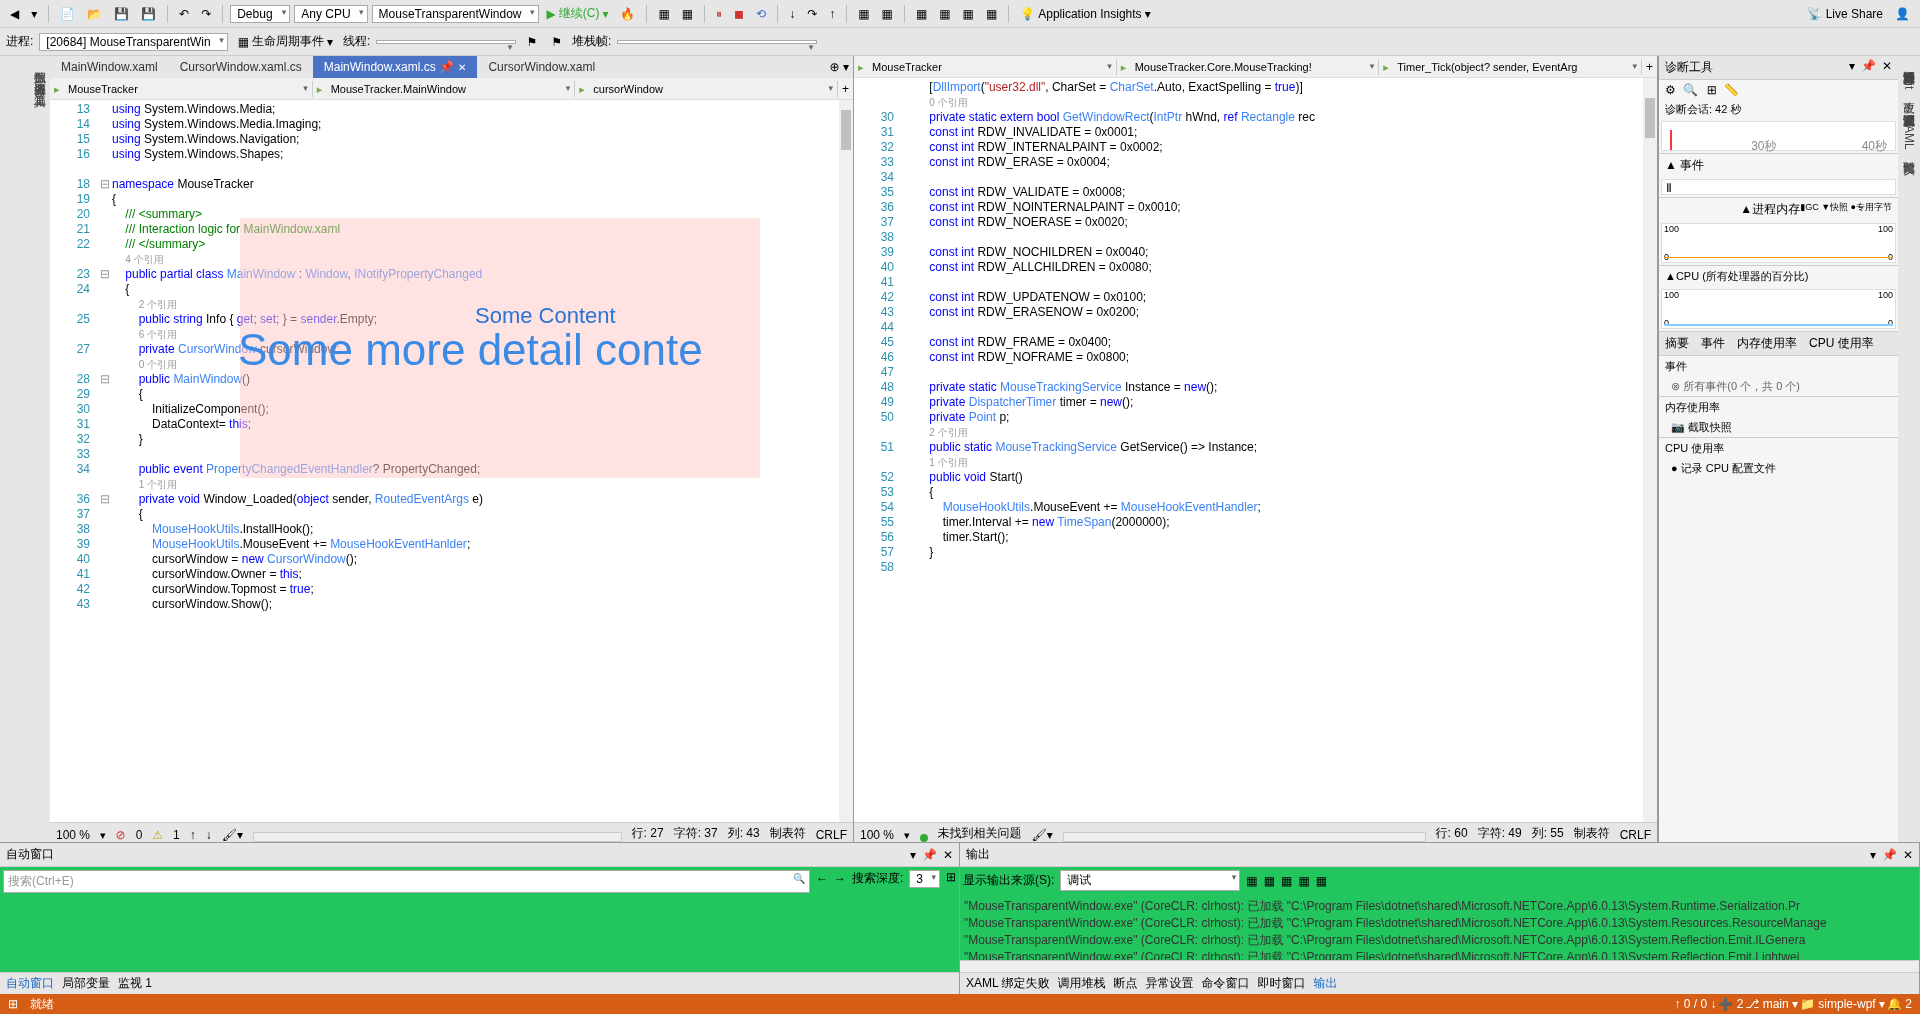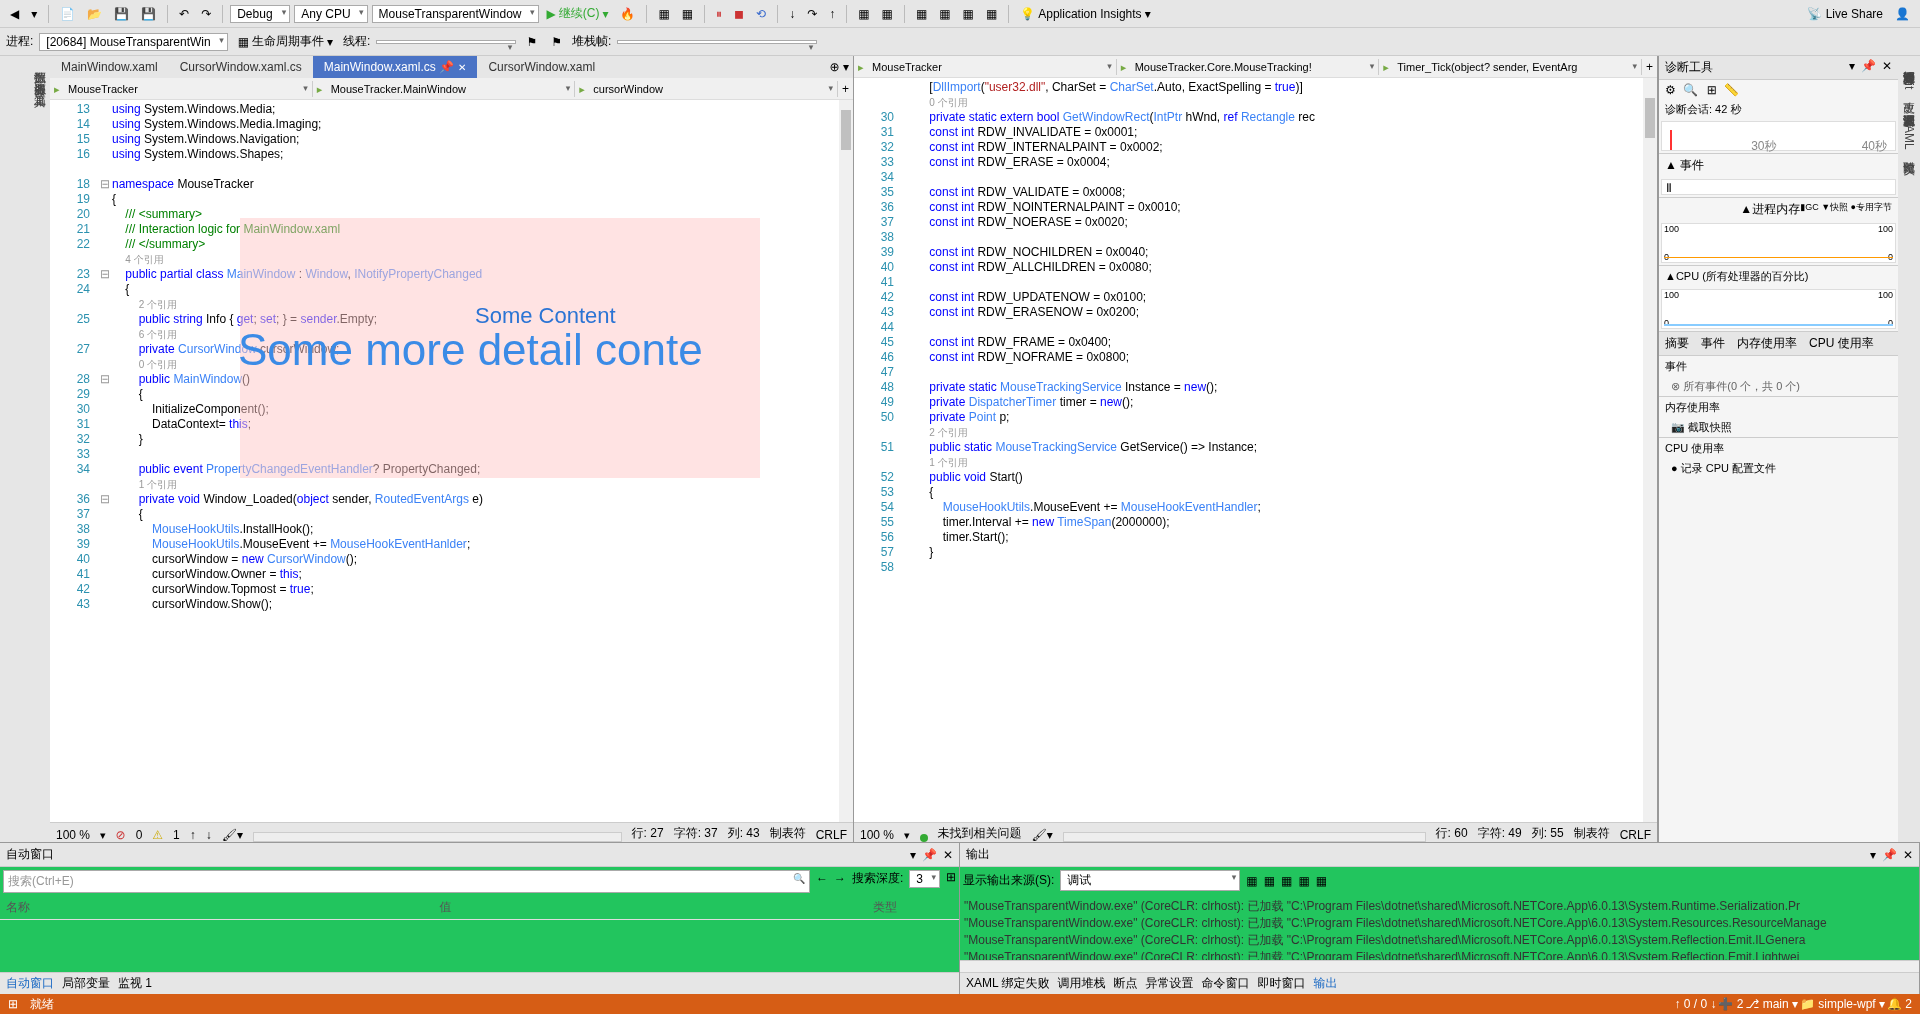--- a/index.html
+++ b/index.html
@@ -340,25 +340,20 @@
         </span>
     </div>
     <div style="display:flex;padding:3px;gap:6px;align-items:flex-start">
       <div class="search-box"><span style="color:#999">搜索(Ctrl+E)</span></div>
       <span>←</span>
       <span>→</span>
       <span>搜索深度:</span>
       <div class="tb-dropdown" style="min-width:30px">3</div>
       <span>⊞</span>
     </div>
-    <div style="display:flex;padding:3px 6px;color:#555;border-bottom:1px solid #ddd">
-      <span style="flex:1">名称</span>
-      <span style="flex:1">值</span>
-      <span style="flex:0 0 80px">类型</span>
-    </div>
     <div style="flex:1"></div>
     <div class="tabs-bottom">
       <span class="active">自动窗口</span>
       <span>局部变量</span>
       <span>监视 1</span>
     </div>
   </div>
 
   <div class="bottom-panel">
     <div class="panel-header">

